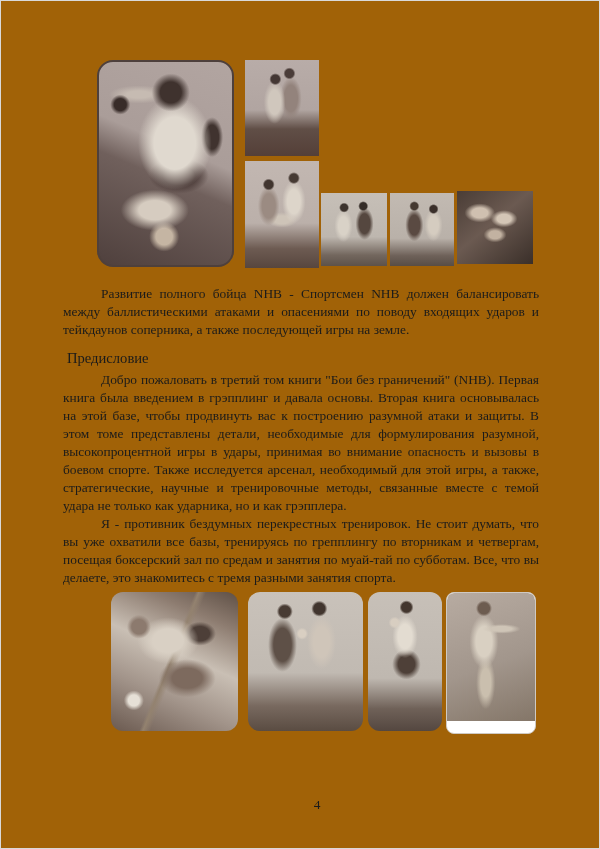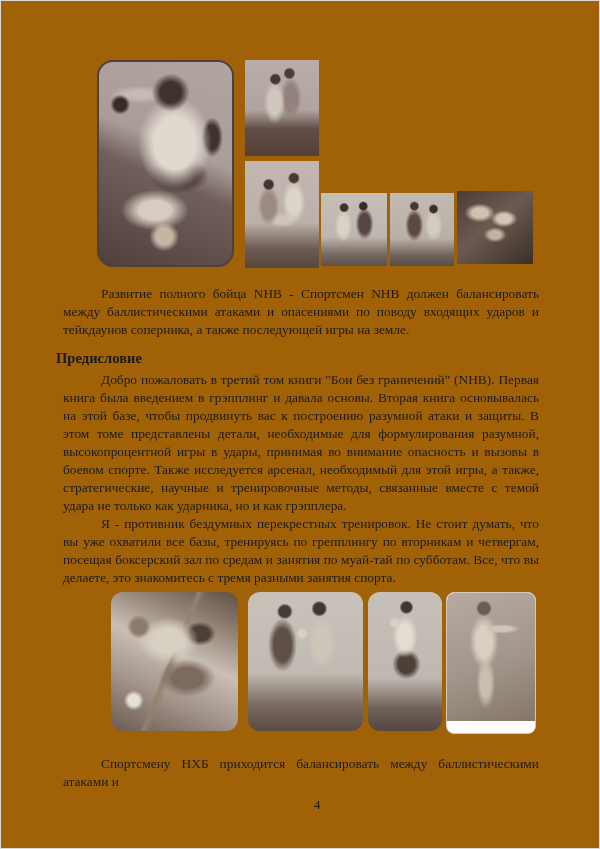--- a/index.html
+++ b/index.html
@@ -13,22 +13,22 @@
     border:1px solid #d9d9d9;
     overflow:hidden;
   }
   .txt{
     position:absolute;left:62px;width:476px;
     font-size:13.4px;line-height:18px;
     text-align:justify;
   }
   .txt p{margin:0;text-indent:38px;}
   .heading{
-    position:absolute;left:55px;top:349px;
-    font-size:14.6px;font-weight:bold;
+    position:absolute;left:66px;top:349px;
+    font-size:14.6px;font-weight:normal;
   }
   .pagenum{
     position:absolute;top:796px;left:0;width:632px;
     text-align:center;font-size:13.4px;
   }
   
   .ph{position:absolute;background-color:#b3a8a2;overflow:hidden;}
   .rnd{border-radius:12px;}
   
   #tph1{
@@ -166,19 +166,16 @@
   </div>
 
   <div class="ph rnd" id="mph1"></div>
   <div class="ph rnd" id="mph2"></div>
   <div class="ph rnd" id="mph3"></div>
   <div class="ph" id="mph4">
     <div class="ph-img"></div>
     <div class="ph-caption">John L. Sullivan</div>
   </div>
 
-  <div class="txt" style="top:754px">
-    <p>Спортсмену НХБ приходится балансировать между баллистическими атаками и</p>
-  </div>
 
   <div class="pagenum">4</div>
 
 </div>
 
 </body></html>

